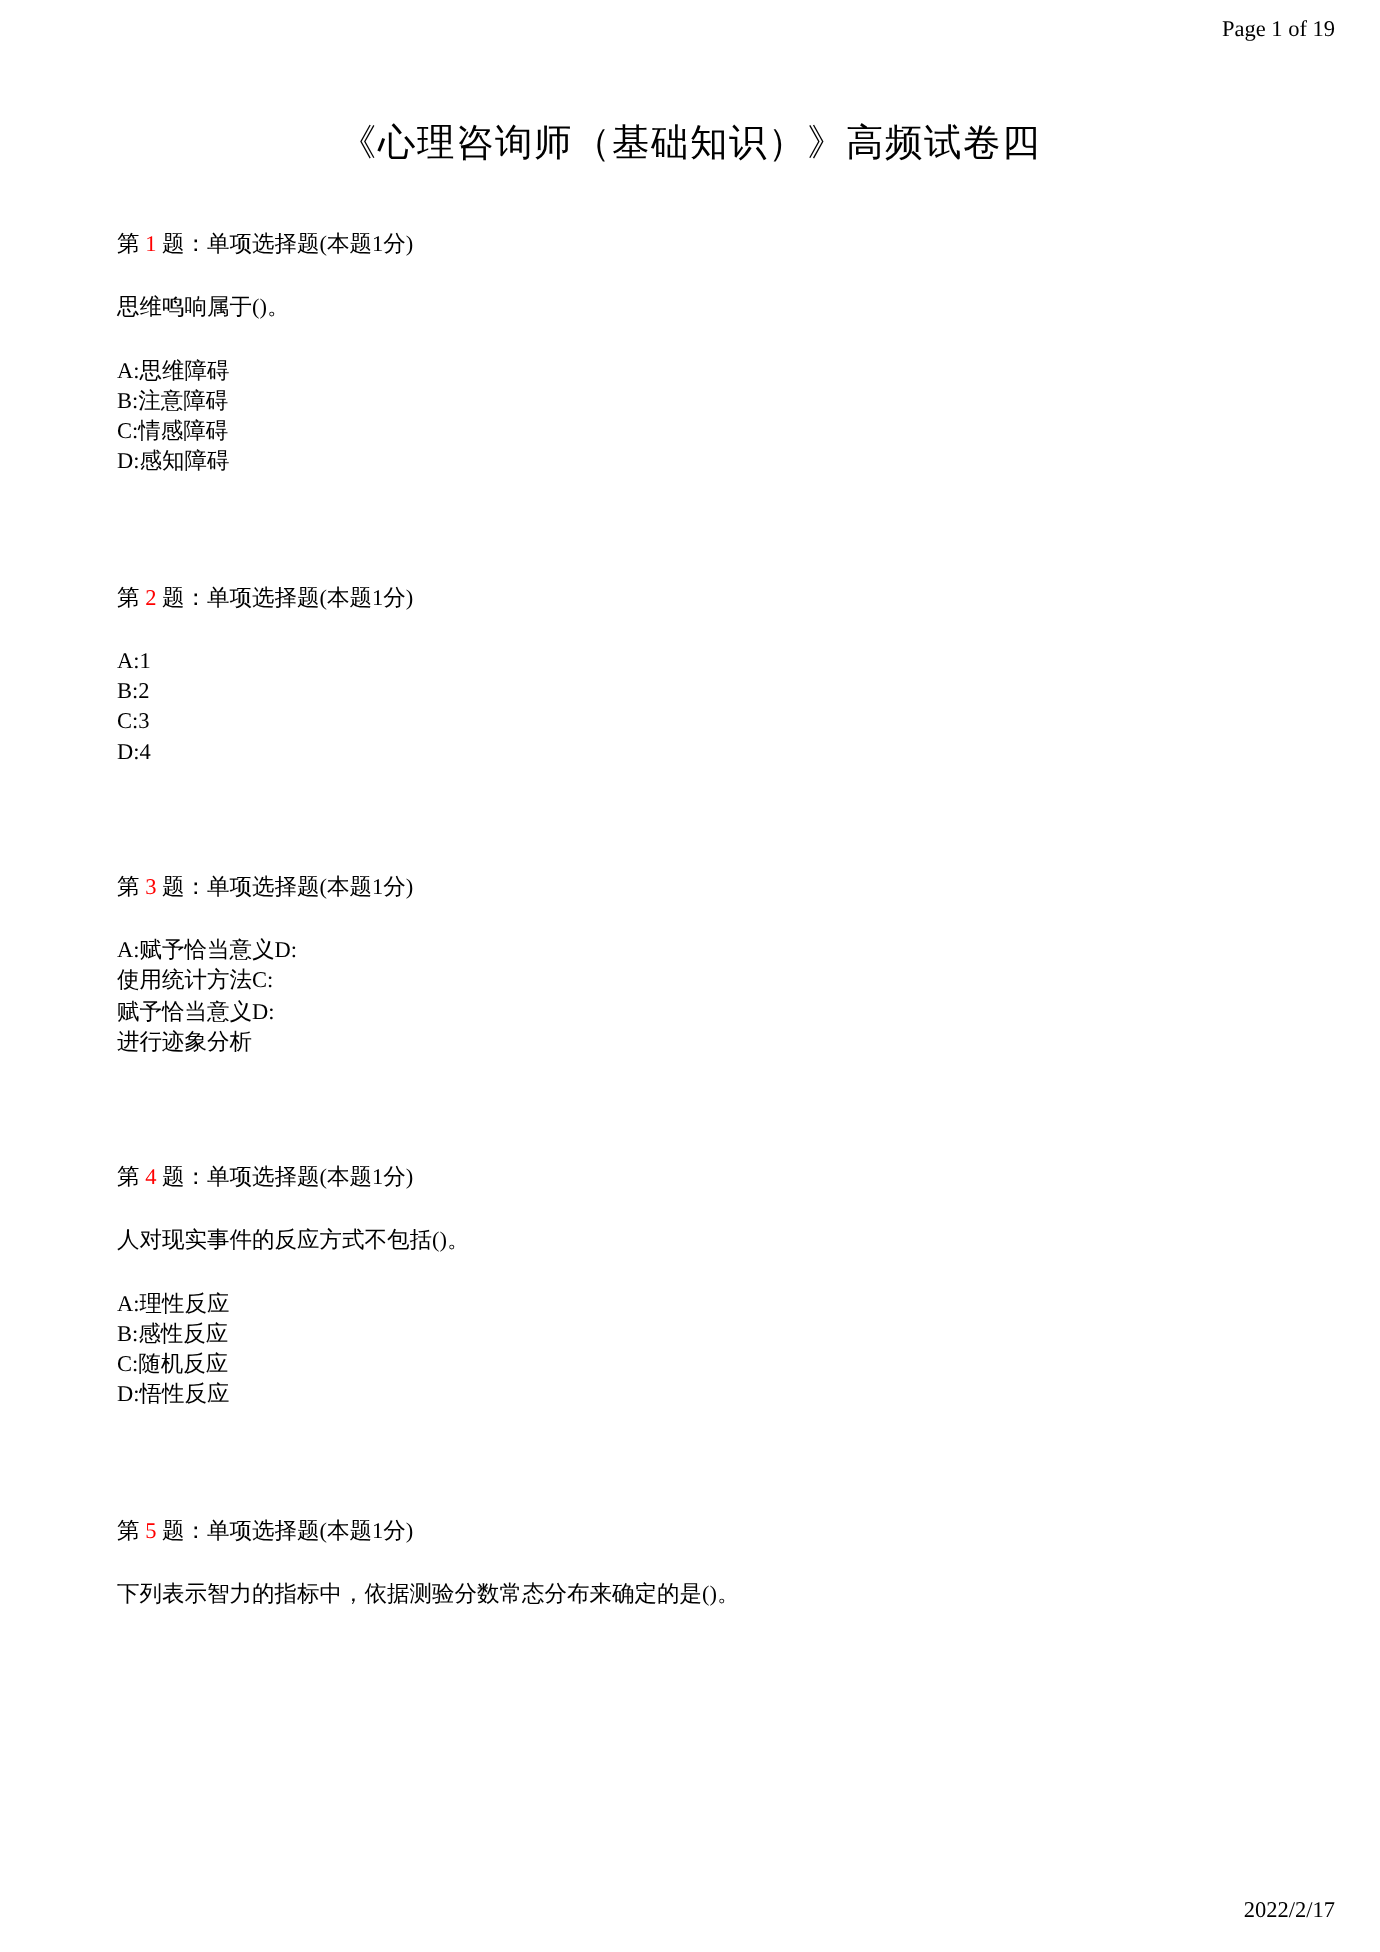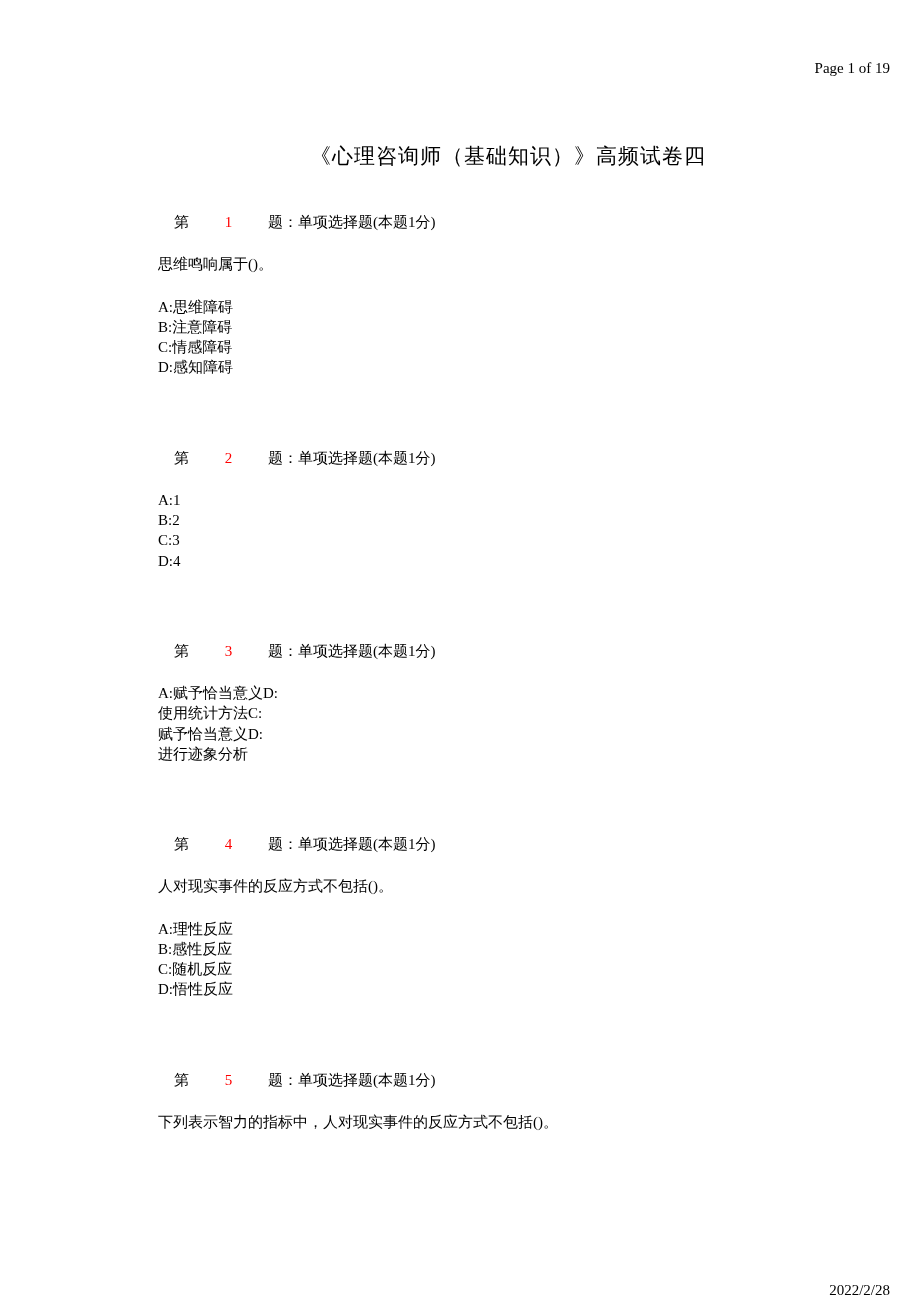--- a/index.html
+++ b/index.html
@@ -1,16 +1,16 @@
 <!DOCTYPE html>
 <html><head>
   <meta charset="utf-8">
   <style>
     * {
-      margin: 16px;
+      margin: 0;
       padding: 0;
       box-sizing: border-box;
     }
     body {
       font-family: "SimSun", "宋体", serif;
       background: #ffffff;
       width: 920px;
       height: 1301px;
       position: relative;
       color: #000000;
@@ -30,21 +30,21 @@
       font-family: "Times New Roman", serif;
     }
     .content {
       position: absolute;
       top: 78px;
       left: 78px;
       width: 764px;
     }
     .title {
       text-align: center;
-      font-size: 21px;
+      font-size: 25px;
       font-weight: normal;
       margin-bottom: 42px;
       letter-spacing: 1px;
     }
     .question-block {
       margin-bottom: 70px;
       font-size: 15px;
       line-height: 1.35;
     }
     .question-header {
@@ -110,20 +110,20 @@
     <div class="options" style="white-space: pre-line;">A:理性反应
 B:感性反应
 C:随机反应
 D:悟性反应</div>
   </div>
 
   <div class="question-block">
     <div class="question-header">
       <span>第 </span><span class="question-number">5</span><span> 题：单项选择题(本题1分)</span>
     </div>
-    <div class="question-stem">下列表示智力的指标中，人对现实事件的反应方式不包括()。</div>
+    <div class="question-stem">下列表示智力的指标中，依据测验分数常态分布来确定的是()。</div>
   </div>
 
 </div>
 
 <div class="page-footer">
-  <span>2022/2/28</span>
+  <span>2022/2/17</span>
 </div>
 
 </body></html>

